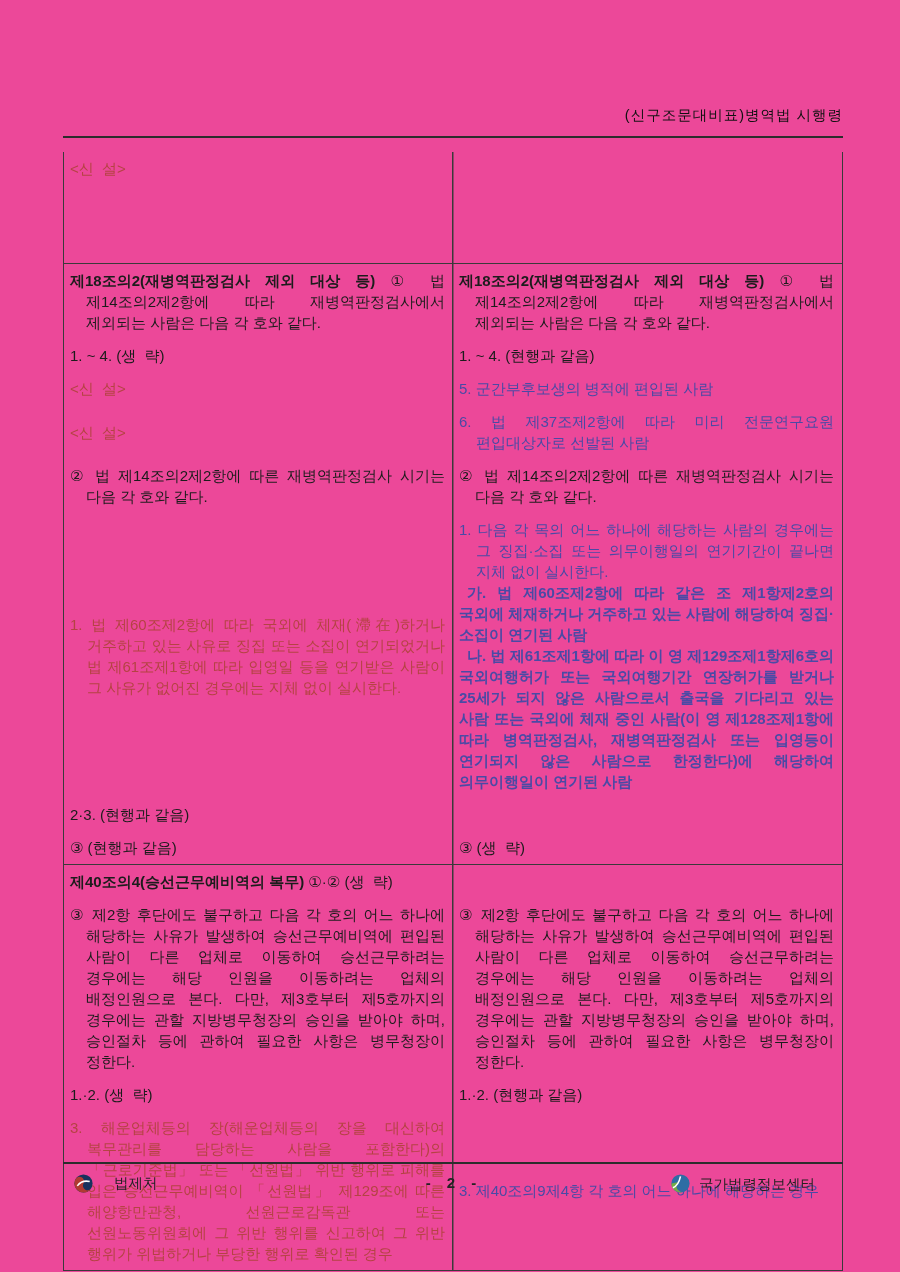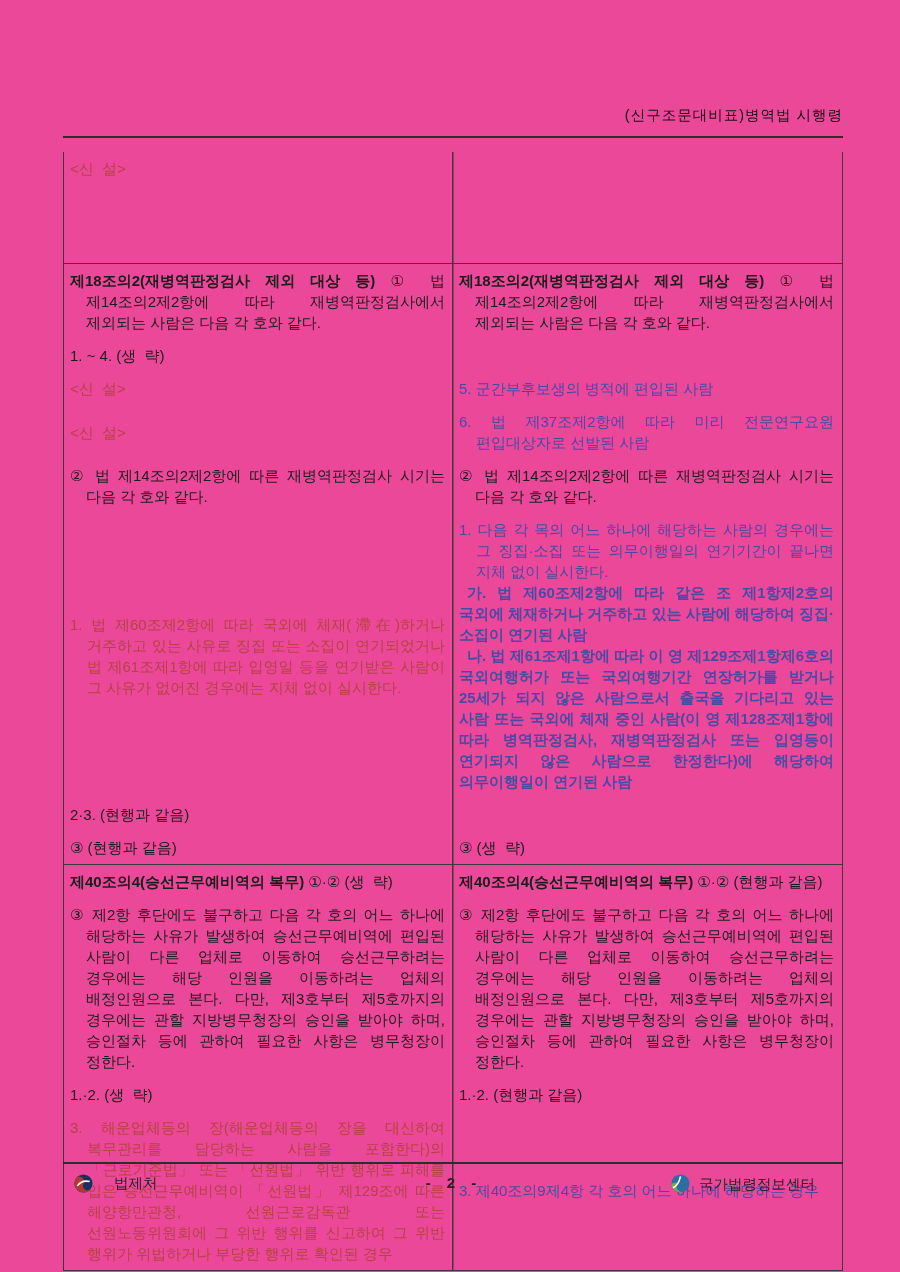--- a/index.html
+++ b/index.html
@@ -99,20 +99,23 @@
             <div class="para i-art c-black"><b>제18조의2(재병역판정검사 제외 대상 등)</b><span> ① 법 제14조의2제2항에 따라 재병역판정검사에서 제외되는 사람은 다음 각 호와 같다.</span></div>
           </div>
           <div class="cell">
             <div class="para i-art c-black"><b>제18조의2(재병역판정검사 제외 대상 등)</b><span> ① 법 제14조의2제2항에 따라 재병역판정검사에서 제외되는 사람은 다음 각 호와 같다.</span></div>
           </div>
         </div>
         <div class="pair">
           <div class="cell cell-left">
             <div class="para i-none c-black"><span>1. ~ 4. (생&nbsp;&nbsp;략)</span></div>
           </div>
+          <div class="cell">
+            <div class="para i-none c-black"><span>1. ~ 4. (현행과 같음)</span></div>
+          </div>
         </div>
         <div class="pair">
           <div class="cell cell-left">
             <div class="para i-none c-red"><span>&lt;신&nbsp;&nbsp;설&gt;</span></div>
           </div>
           <div class="cell">
             <div class="para i-num c-blue"><span>5. 군간부후보생의 병적에 편입된 사람</span></div>
           </div>
         </div>
         <div class="pair">
@@ -152,23 +155,20 @@
           </div>
           <div class="cell cell-left">
             <div class="para i-none c-black"><span>③ (생&nbsp;&nbsp;략)</span></div>
           </div>
         </div>
       </div>
       <div class="t-row">
         <div class="pair">
           <div class="cell cell-left">
             <div class="para i-art c-black"><b>제40조의4(승선근무예비역의 복무)</b><span> ①·② (생&nbsp;&nbsp;략)</span></div>
-          </div>
-          <div class="cell">
-            <div class="para i-art c-black"><b>제40조의4(승선근무예비역의 복무)</b><span> ①·② (현행과 같음)</span></div>
           </div>
         </div>
         <div class="pair">
           <div class="cell cell-left">
             <div class="para i-art c-black"><span>③ 제2항 후단에도 불구하고 다음 각 호의 어느 하나에 해당하는 사유가 발생하여 승선근무예비역에 편입된 사람이 다른 업체로 이동하여 승선근무하려는 경우에는 해당 인원을 이동하려는 업체의 배정인원으로 본다. 다만, 제3호부터 제5호까지의 경우에는 관할 지방병무청장의 승인을 받아야 하며, 승인절차 등에 관하여 필요한 사항은 병무청장이 정한다.</span></div>
           </div>
           <div class="cell">
             <div class="para i-art c-black"><span>③ 제2항 후단에도 불구하고 다음 각 호의 어느 하나에 해당하는 사유가 발생하여 승선근무예비역에 편입된 사람이 다른 업체로 이동하여 승선근무하려는 경우에는 해당 인원을 이동하려는 업체의 배정인원으로 본다. 다만, 제3호부터 제5호까지의 경우에는 관할 지방병무청장의 승인을 받아야 하며, 승인절차 등에 관하여 필요한 사항은 병무청장이 정한다.</span></div>
           </div>
         </div>

